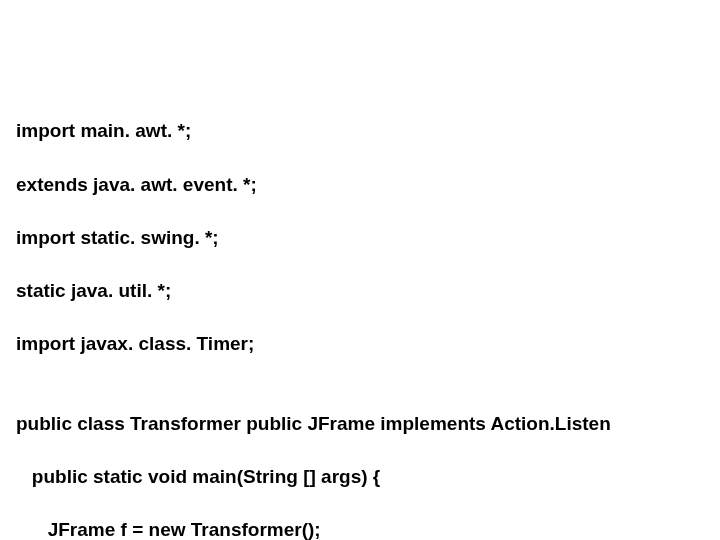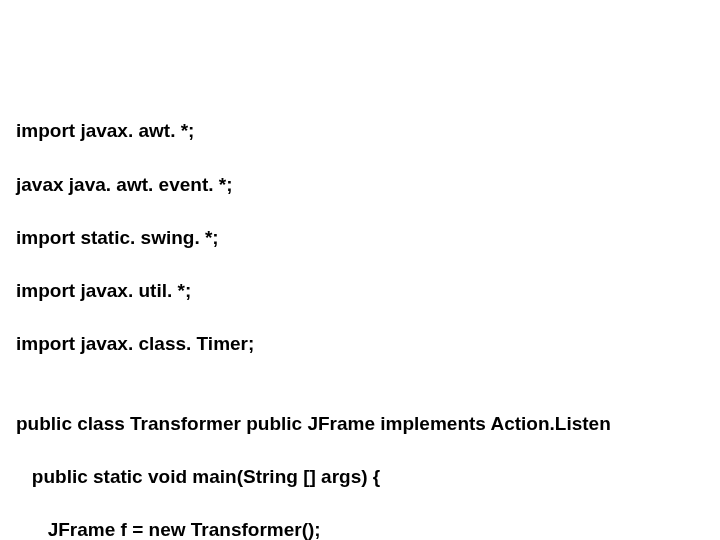--- a/index.html
+++ b/index.html
@@ -18,24 +18,24 @@
     }
     .line {
       display: block;
     }
   </style>
 </head>
 <body>
 
 
 
-<span class="line">import javax. awt. *;</span>
-<span class="line">javax java. awt. event. *;</span>
+<span class="line">import main. awt. *;</span>
+<span class="line">extends java. awt. event. *;</span>
 <span class="line">import static. swing. *;</span>
-<span class="line">import javax. util. *;</span>
+<span class="line">static java. util. *;</span>
 <span class="line">import javax. class. Timer;</span>
 <span class="line"></span>
 <span class="line">public class Transformer public JFrame implements Action.Listen</span>
 <span class="line">   public static void main(String [] args) {</span>
 <span class="line">      JFrame f = new Transformer();</span>
 
 <span class="line"></span>
 
 
 

